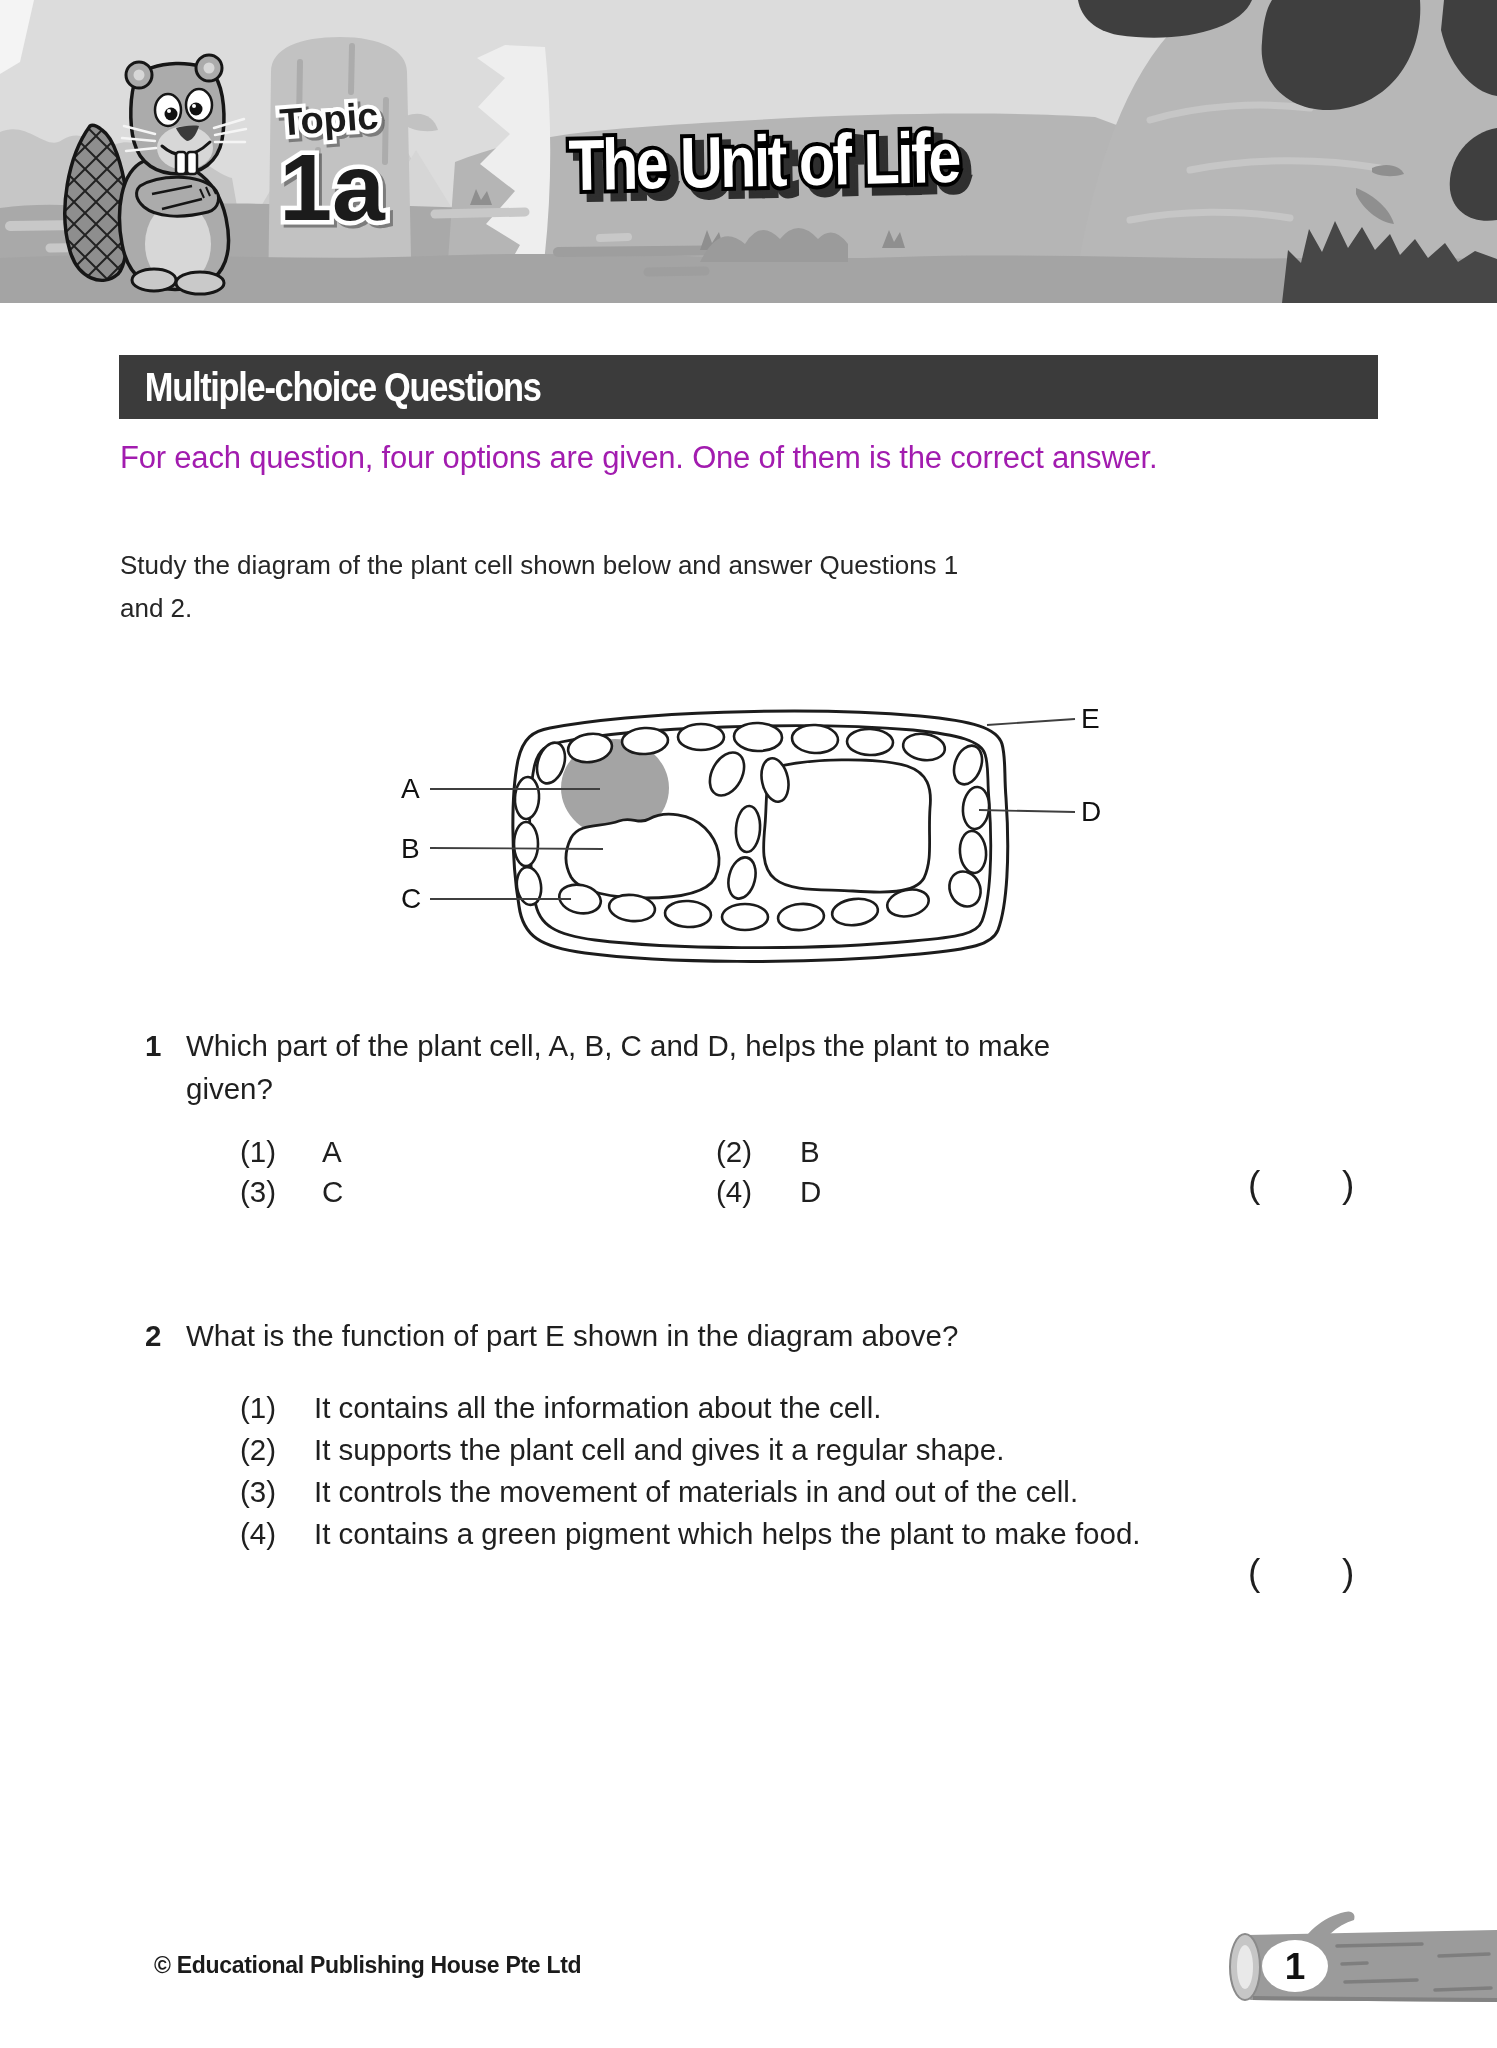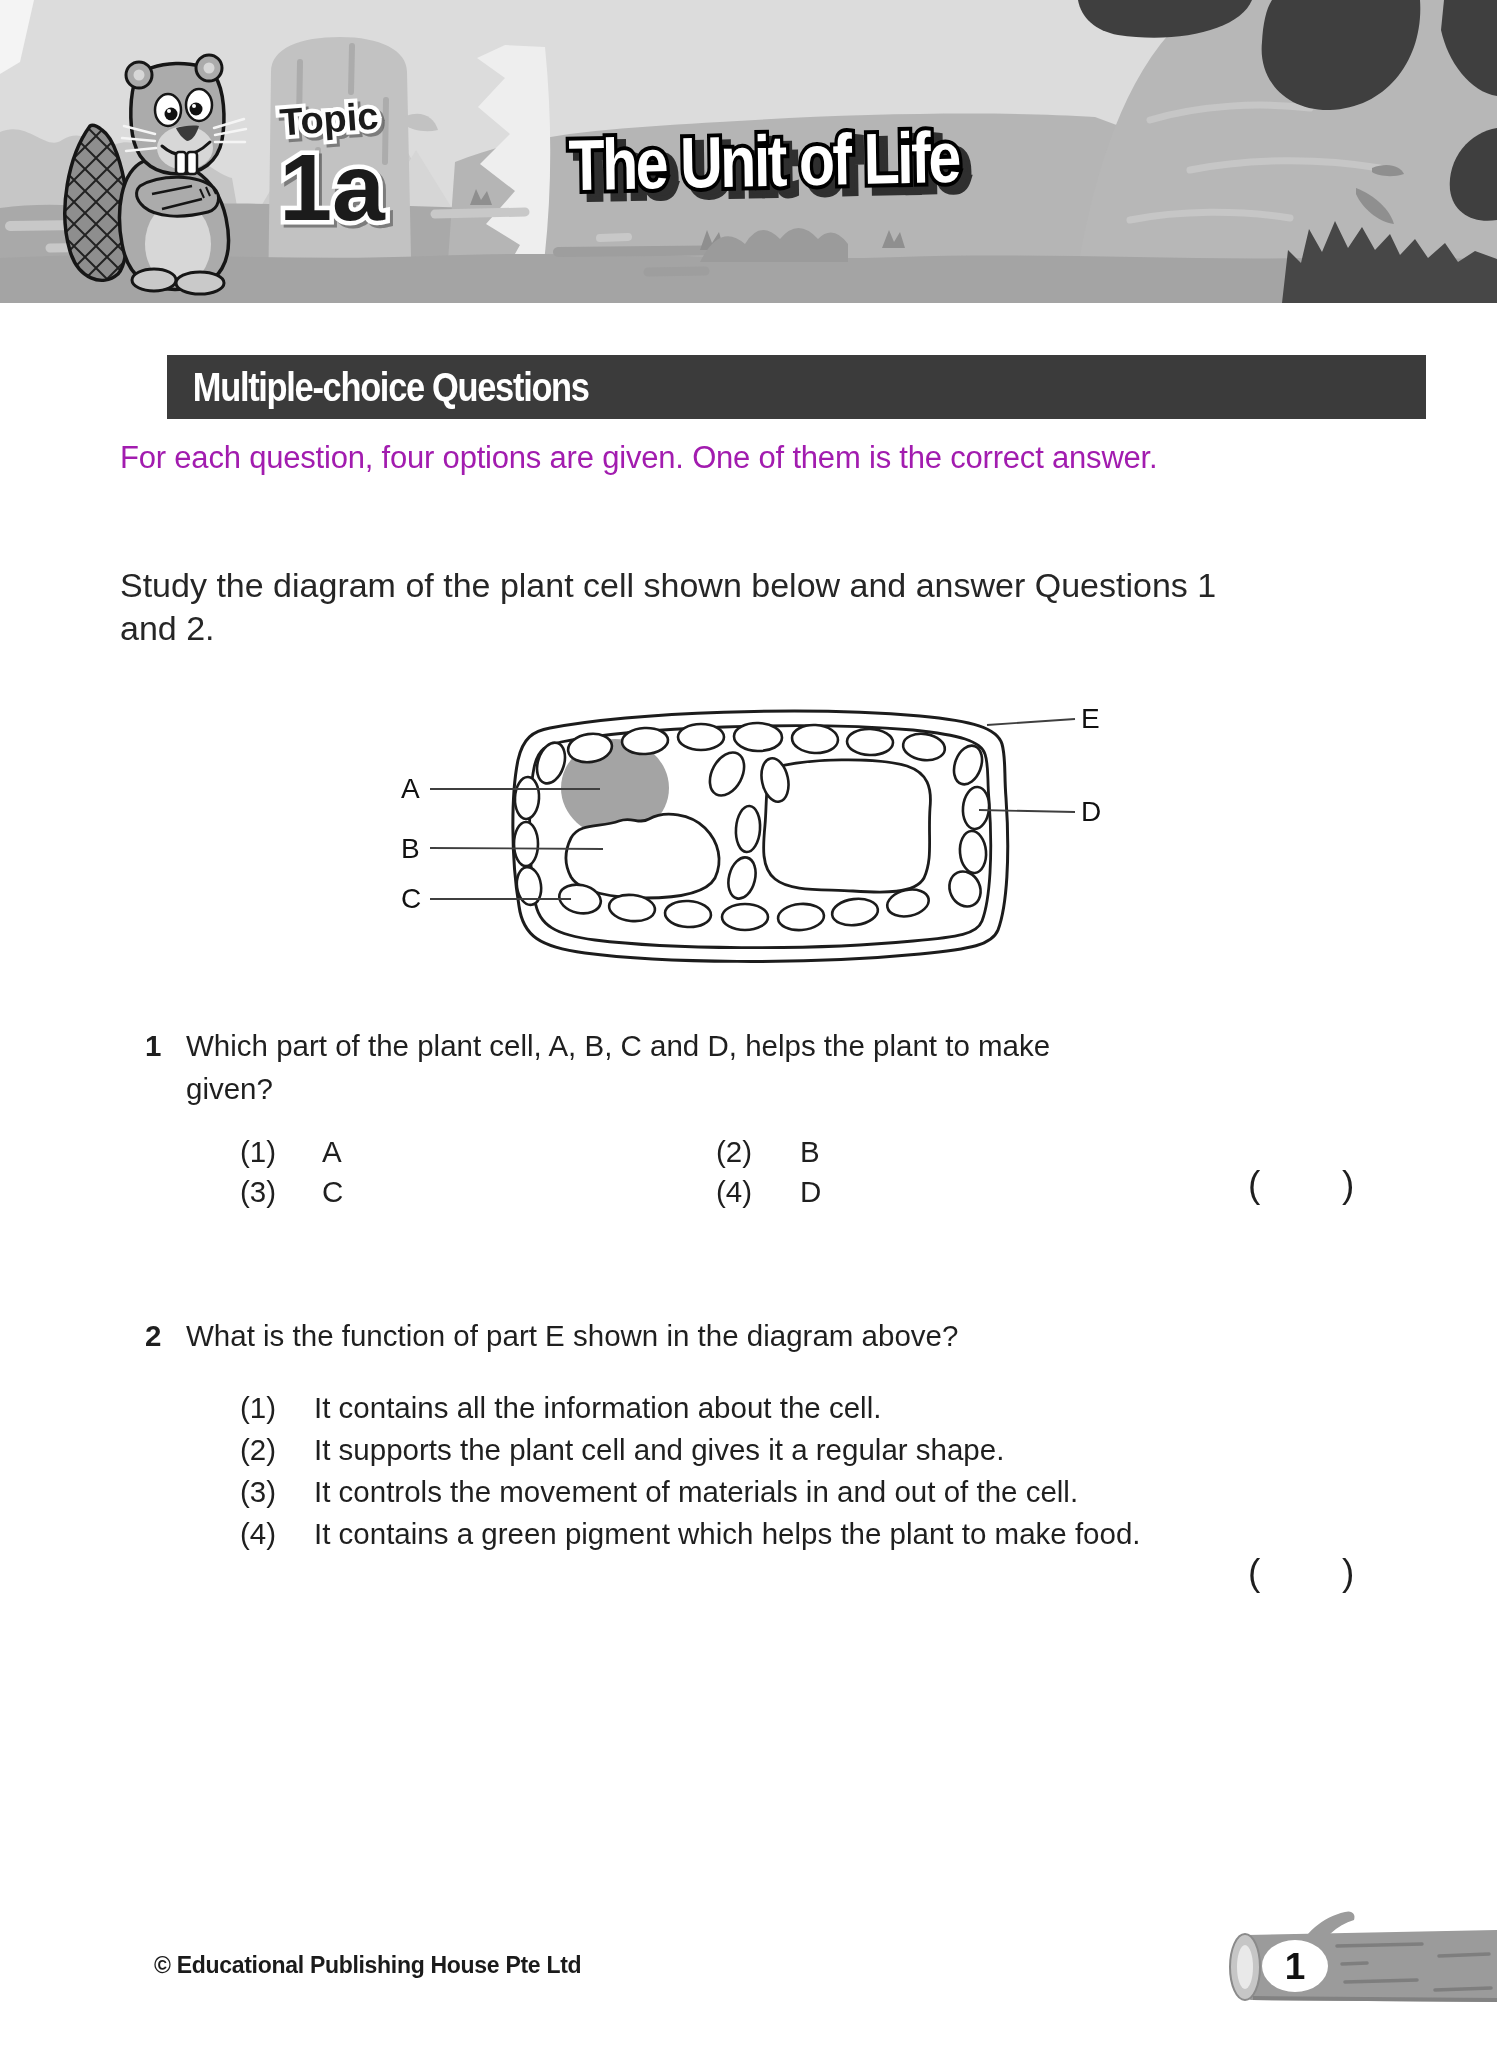--- a/index.html
+++ b/index.html
@@ -9,33 +9,33 @@
   }
   svg text{font-family:"Liberation Sans", sans-serif;}
   .abs{position:absolute;}
 
   
   .header-art{position:absolute;left:0;top:0;}
 
   
   .mcq-banner{
     position:absolute;left:119px;top:355px;width:1259px;height:64px;
-    background:#3b3b3b;display:flex;align-items:center;margin-left:48px;
+    background:#3b3b3b;display:flex;align-items:center;
   }
   .mcq-banner span{
     color:#fff;font-size:40px;font-weight:bold;letter-spacing:-1.5px;
     transform:scaleX(0.86);transform-origin:left center;padding-left:30px;white-space:nowrap;
   }
 
   .instructions{
     position:absolute;left:120px;top:437px;font-size:31px;line-height:41px;
     color:#a21caf;letter-spacing:-0.2px;white-space:nowrap;
   }
   .study-note{
-    position:absolute;left:120px;top:564px;font-size:34px;line-height:43px;
+    position:absolute;left:120px;top:544px;font-size:26px;line-height:43px;
     color:#262626;white-space:nowrap;
   }
 
   .qnum{position:absolute;font-weight:bold;font-size:29.5px;line-height:43px;}
   .qtext{position:absolute;font-size:29.5px;line-height:43px;white-space:nowrap;}
 
   .opt-cell{position:absolute;font-size:29.5px;line-height:40px;white-space:nowrap;}
   .bracket{position:absolute;font-size:37px;color:#1f1f1f;}
 
   .copyright{

